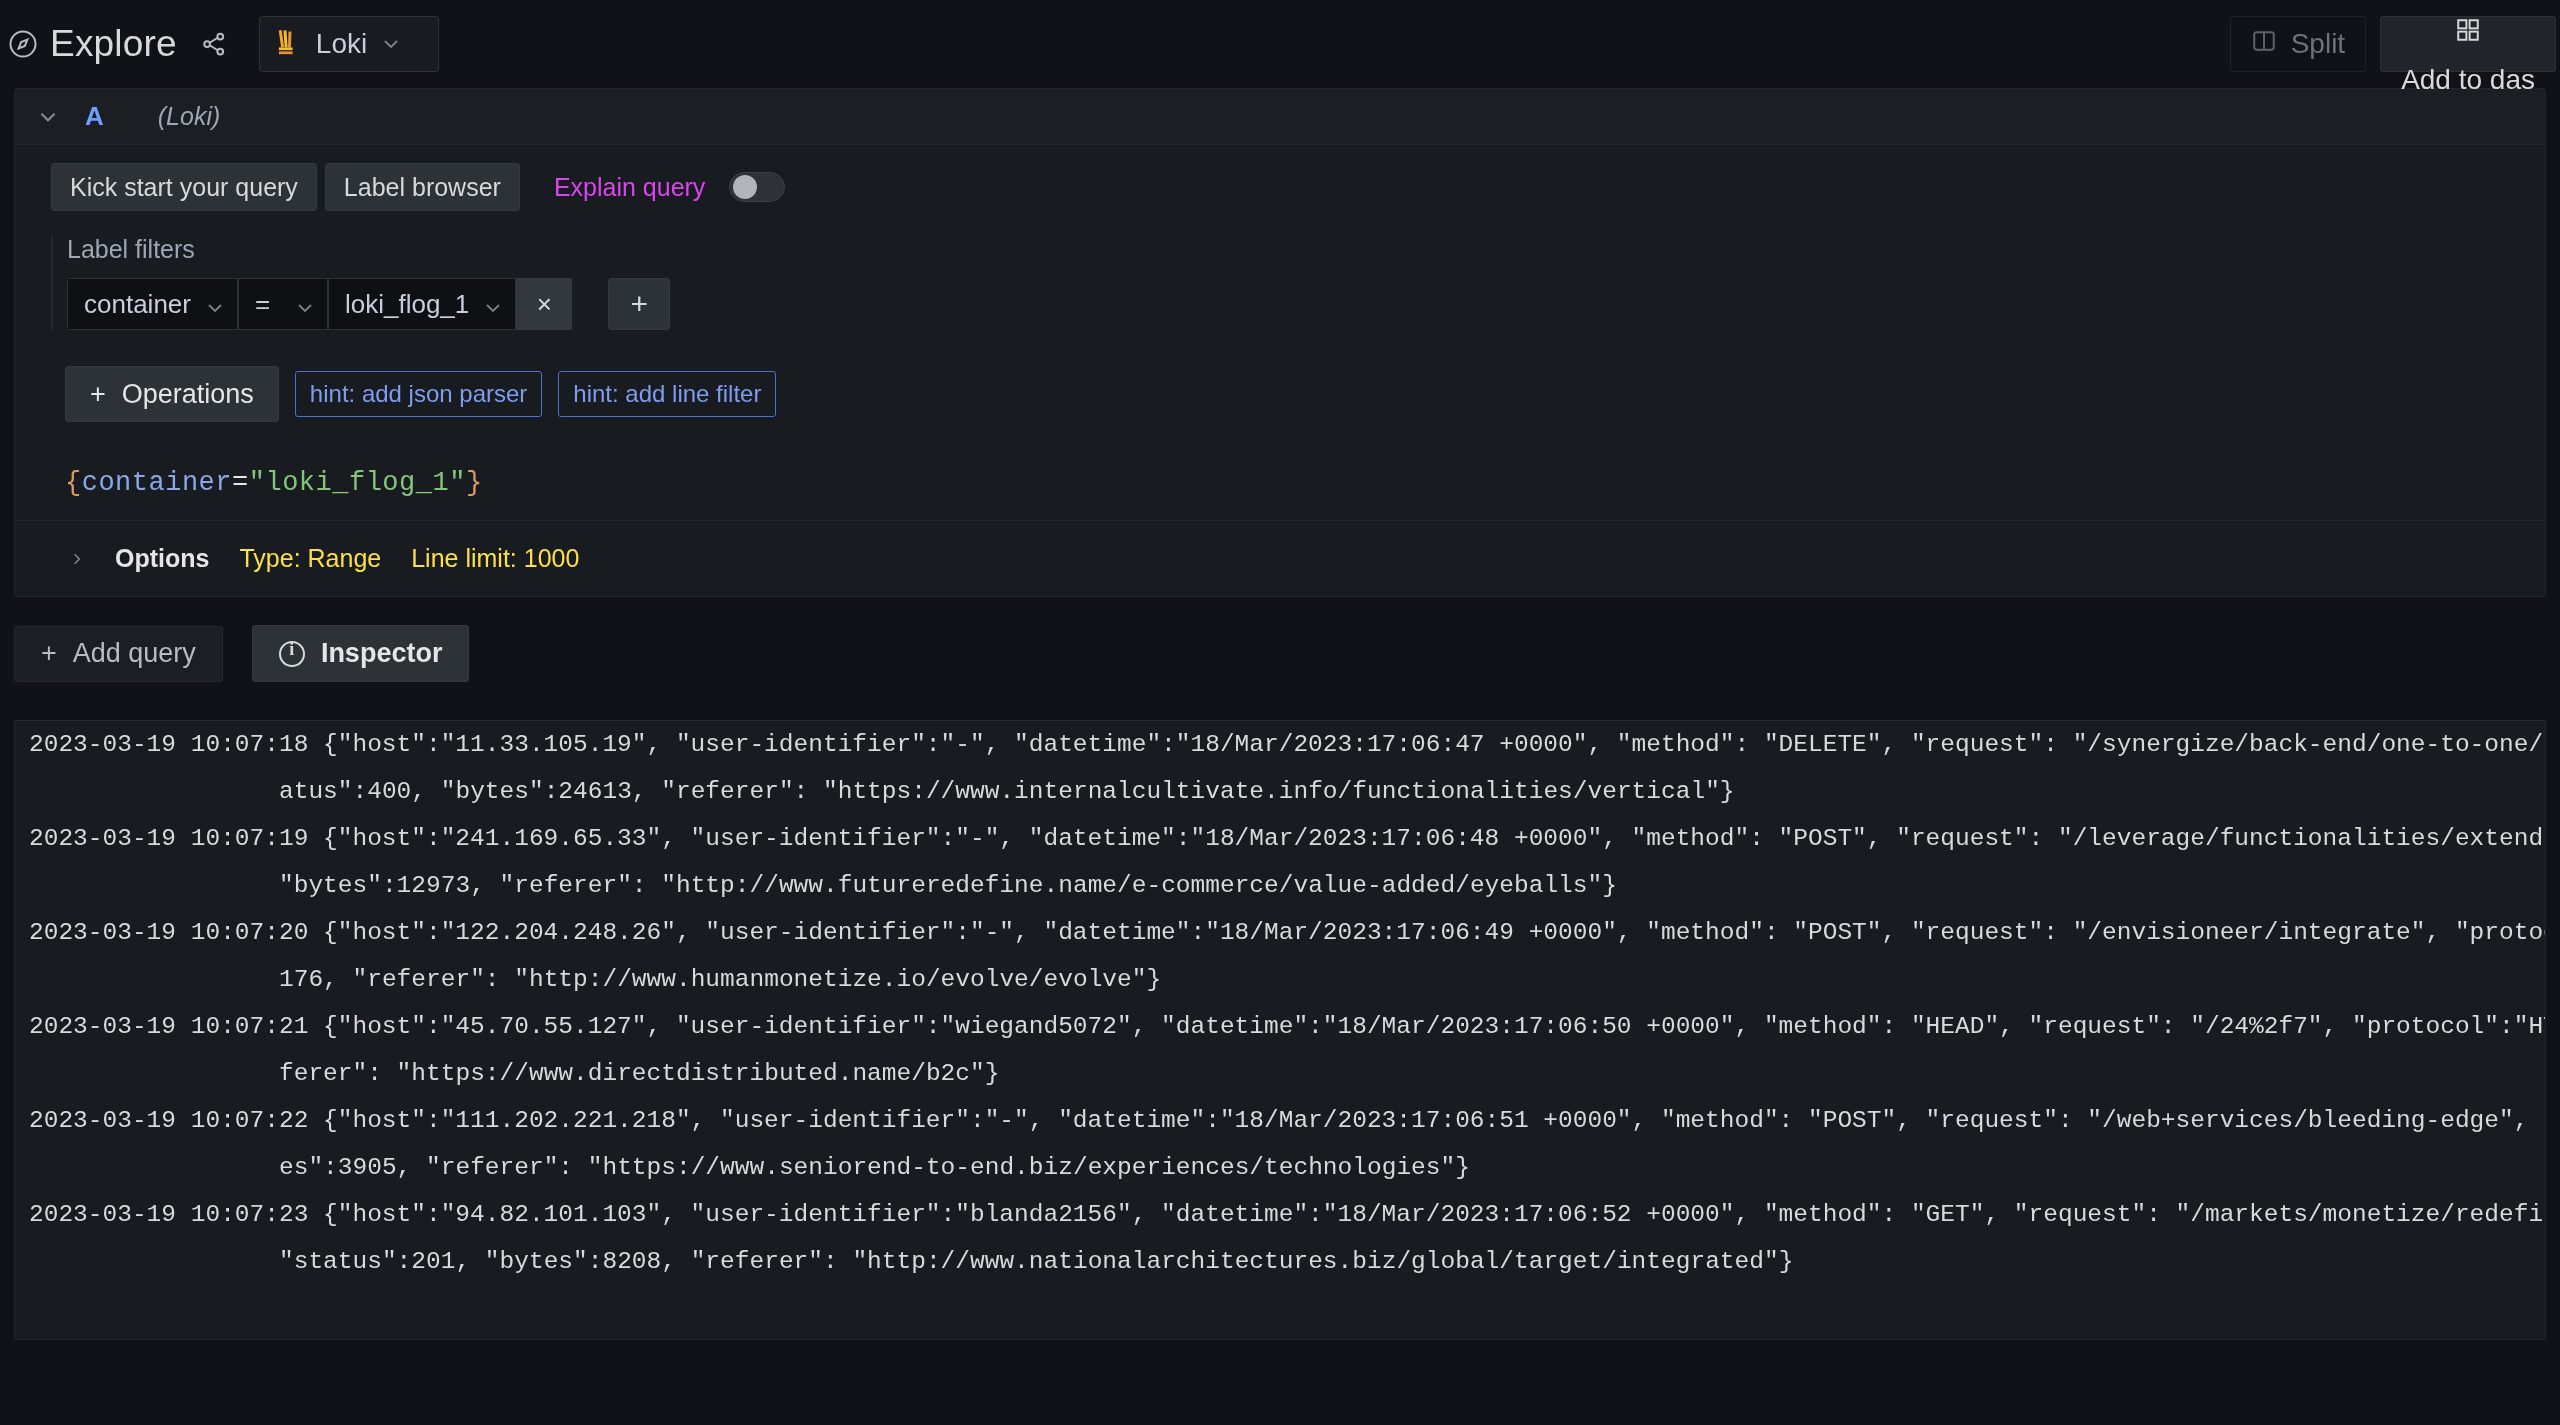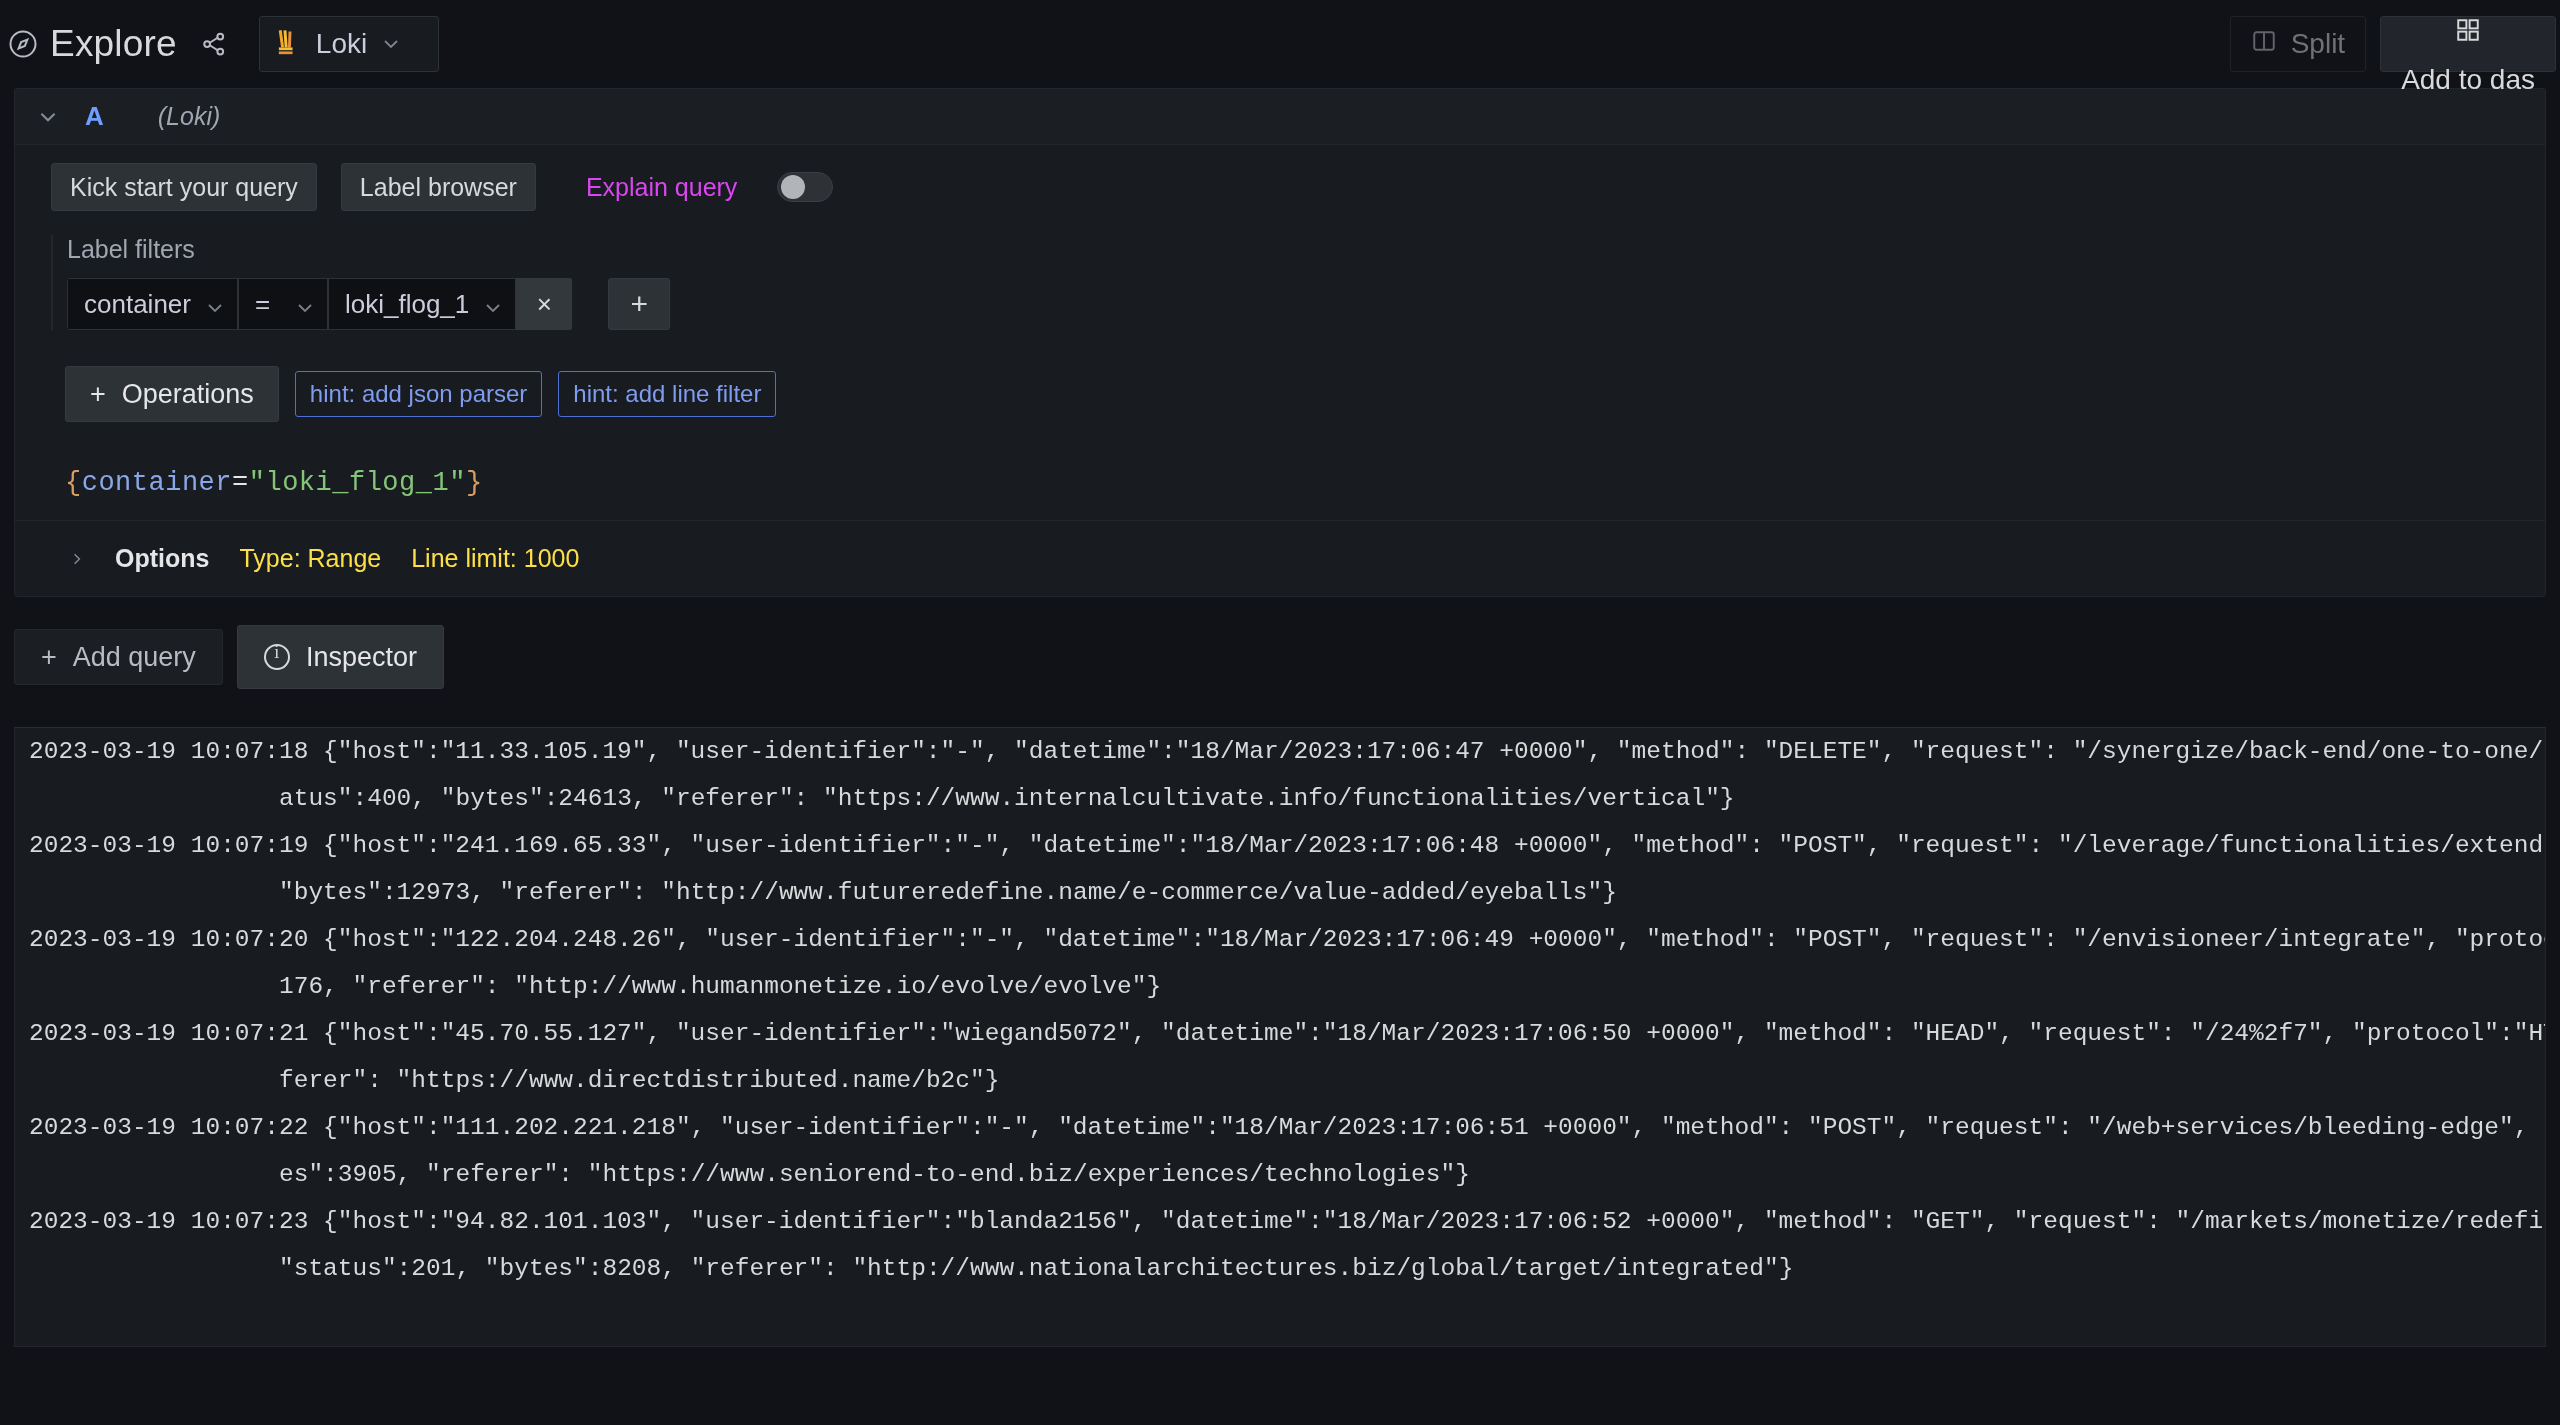--- a/index.html
+++ b/index.html
@@ -77,21 +77,21 @@
     gap: 26px;
   }
   .hdr-chev { width: 22px; height: 22px; opacity: .8; }
   .refid { color: #6e9fff; font-size: 26px; font-weight: 600; }
   .ds-paren { color: #9fa7b3; font-size: 25px; font-style: italic; margin-left: 28px; }
 
   .query-body { padding: 18px 0 0 0; }
 
   .btn-row {
     display: flex; align-items: center;
-    gap: 24px;
+    gap: 8px;
     padding: 0 36px;
     margin-bottom: 24px;
     text-align: center;
   }
   .sec-btn {
     height: 48px;
     background: #2c3235;
     border: 1px solid #343a40;
     border-radius: 3px;
     color: #d8d9da;
@@ -218,29 +218,30 @@
     height: 56px;
     background: #1b1e23;
     border: 1px solid #24282d;
     border-radius: 3px;
     color: #b8bcc2;
     font-size: 27px;
     display: flex; align-items: center; gap: 16px;
     padding: 0 26px;
   }
   .insp-btn {
-    height: 64px;
+    height: 57px;
     background: #2c3235;
     border: 1px solid #343a40;
     border-radius: 3px;
     color: #e6e6e8;
     font-size: 27px;
     display: flex; align-items: center; gap: 16px;
     padding: 0 26px;
-    font-weight: 400;
+    font-weight: 700;
+    margin-left: 15px;
   }
   .info-ring {
     width: 26px; height: 26px;
     border: 2px solid #d8d9da;
     border-radius: 50%;
     position: relative;
   }
   .info-ring::after {
     content: "i";
     position: absolute;

